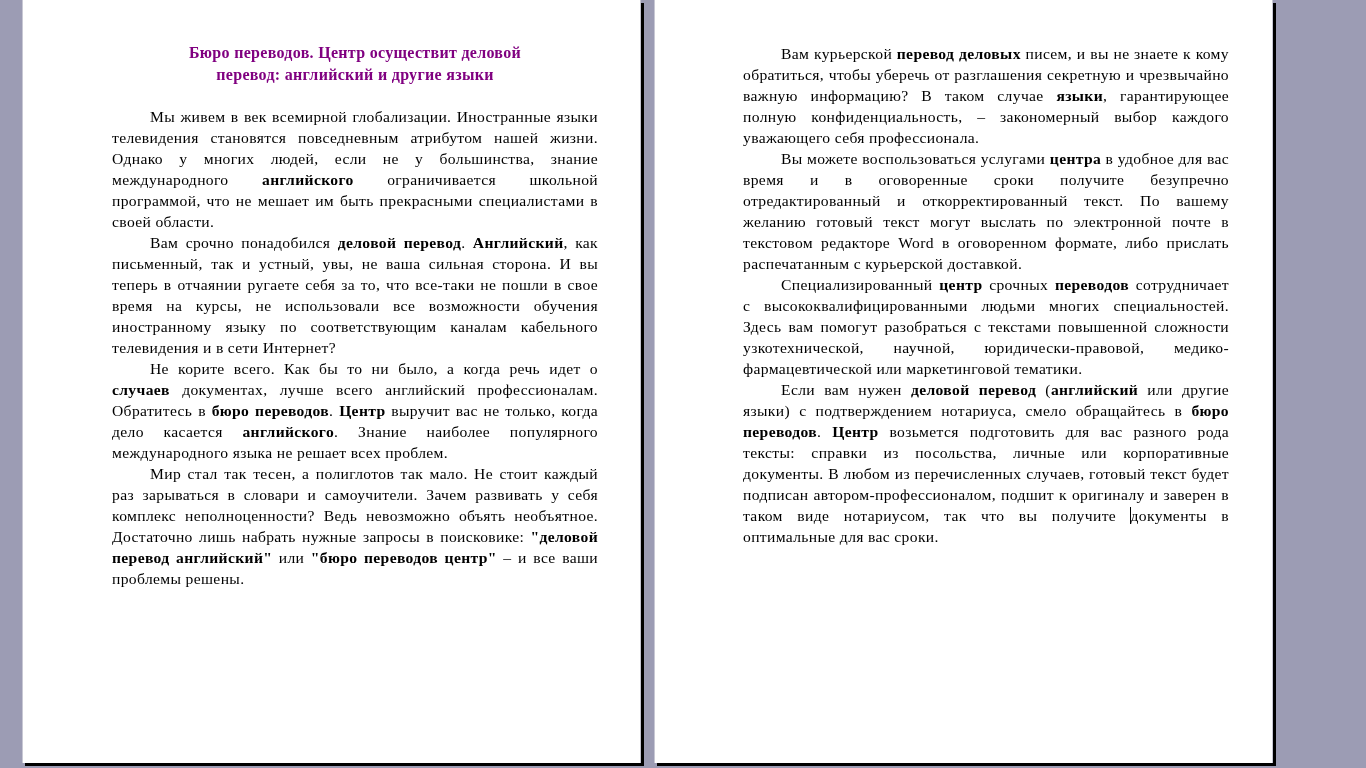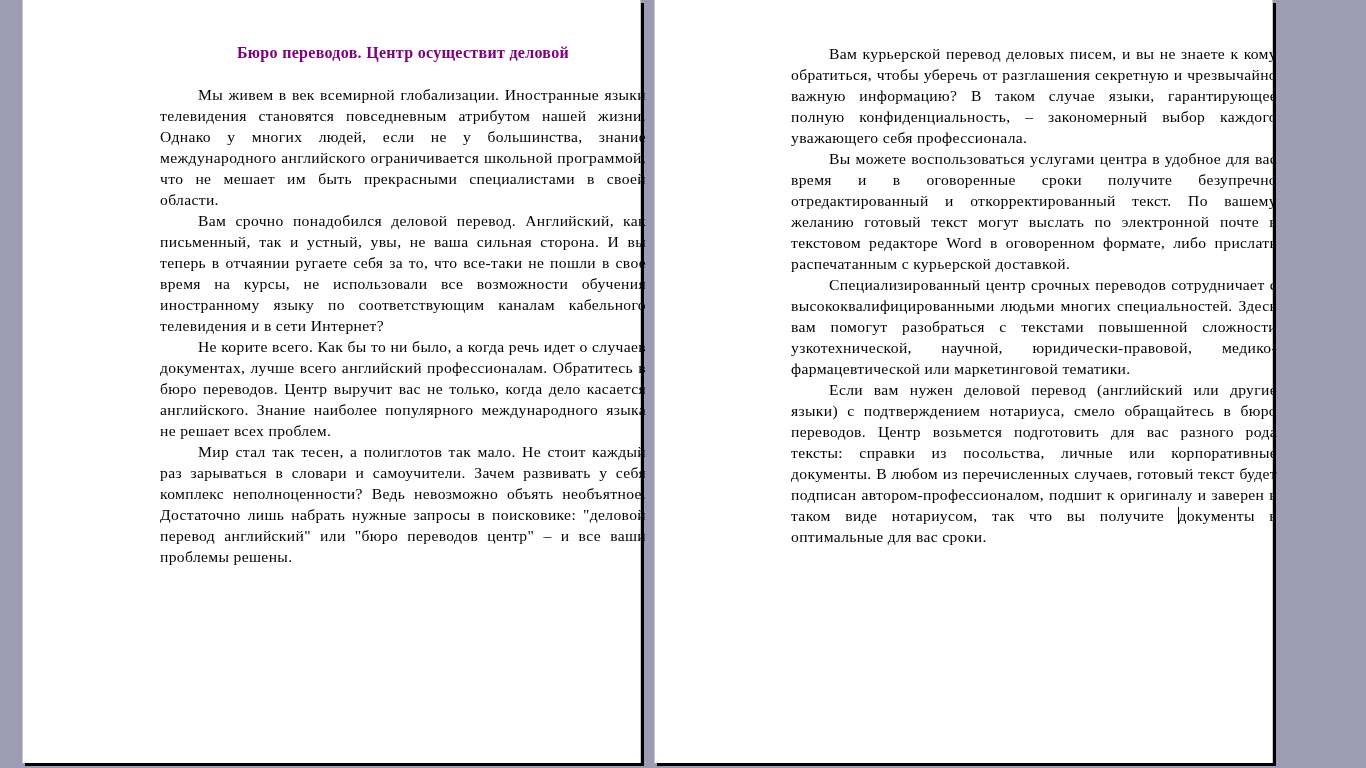--- a/index.html
+++ b/index.html
@@ -23,55 +23,55 @@
     .text-col {
       position: absolute;
       top: 0;
       width: 486px;
       font-size: 15.6px;
       line-height: 21px;
       color: #000;
       text-align: justify;
       letter-spacing: 0.35px;
       word-spacing: 0px;
-      margin-left: 48px;
     }
     #page1 .text-col { left: 89px; top: 42px; }
     #page2 .text-col { left: 88px; top: 43px; }
 
     .doc-title {
       color: var(--title-color, #800080);
       font-weight: bold;
       text-align: center;
       font-size: 16px;
       line-height: 22px;
       margin: 0 0 20px 0;
       letter-spacing: 0.3px;
     }
     p.para {
       margin: 0;
       text-indent: 38px;
       text-align: justify;
     }
-    b { font-weight: normal; }
+    b { font-weight: bold; }
     .caret {
       display: inline-block;
       width: 1px; height: 17px;
       background: #000;
       vertical-align: -3px;
       margin-left: -1px;
     }
   </style>
 </head>
 <body style="background: rgb(156, 156, 180);">
 
 <div id="page1" class="page">
   <div class="text-col">
     <div class="doc-title">
       <span>Бюро переводов. Центр осуществит деловой</span><br>
+      <span>перевод: английский и другие языки</span>
     </div>
     <div>
         <p class="para"><span>Мы живем в век всемирной глобализации. Иностранные языки телевидения становятся повседневным атрибутом нашей жизни. Однако у многих людей, если не у большинства, знание международного </span><b>английского</b><span> ограничивается школьной программой, что не мешает им быть прекрасными специалистами в своей области.</span></p>
         <p class="para"><span>Вам срочно понадобился </span><b>деловой перевод</b><span>. </span><b>Английский</b><span>, как письменный, так и устный, увы, не ваша сильная сторона. И вы теперь в отчаянии ругаете себя за то, что все-таки не пошли в свое время на курсы, не использовали все возможности обучения иностранному языку по соответствующим каналам кабельного телевидения и в сети Интернет?</span></p>
         <p class="para"><span>Не корите всего. Как бы то ни было, а когда речь идет о </span><b>случаев</b><span> документах, лучше всего английский профессионалам. Обратитесь в </span><b>бюро переводов</b><span>. </span><b>Центр</b><span> выручит вас не только, когда дело касается </span><b>английского</b><span>. Знание наиболее популярного международного языка не решает всех проблем.</span></p>
         <p class="para"><span>Мир стал так тесен, а полиглотов так мало. Не стоит каждый раз зарываться в словари и самоучители. Зачем развивать у себя комплекс неполноценности? Ведь невозможно объять необъятное. Достаточно лишь набрать нужные запросы в поисковике: </span><b>"деловой перевод английский"</b><span> или </span><b>"бюро переводов центр"</b><span> – и все ваши проблемы решены.</span></p>
       </div>
   </div>
 </div>
 

